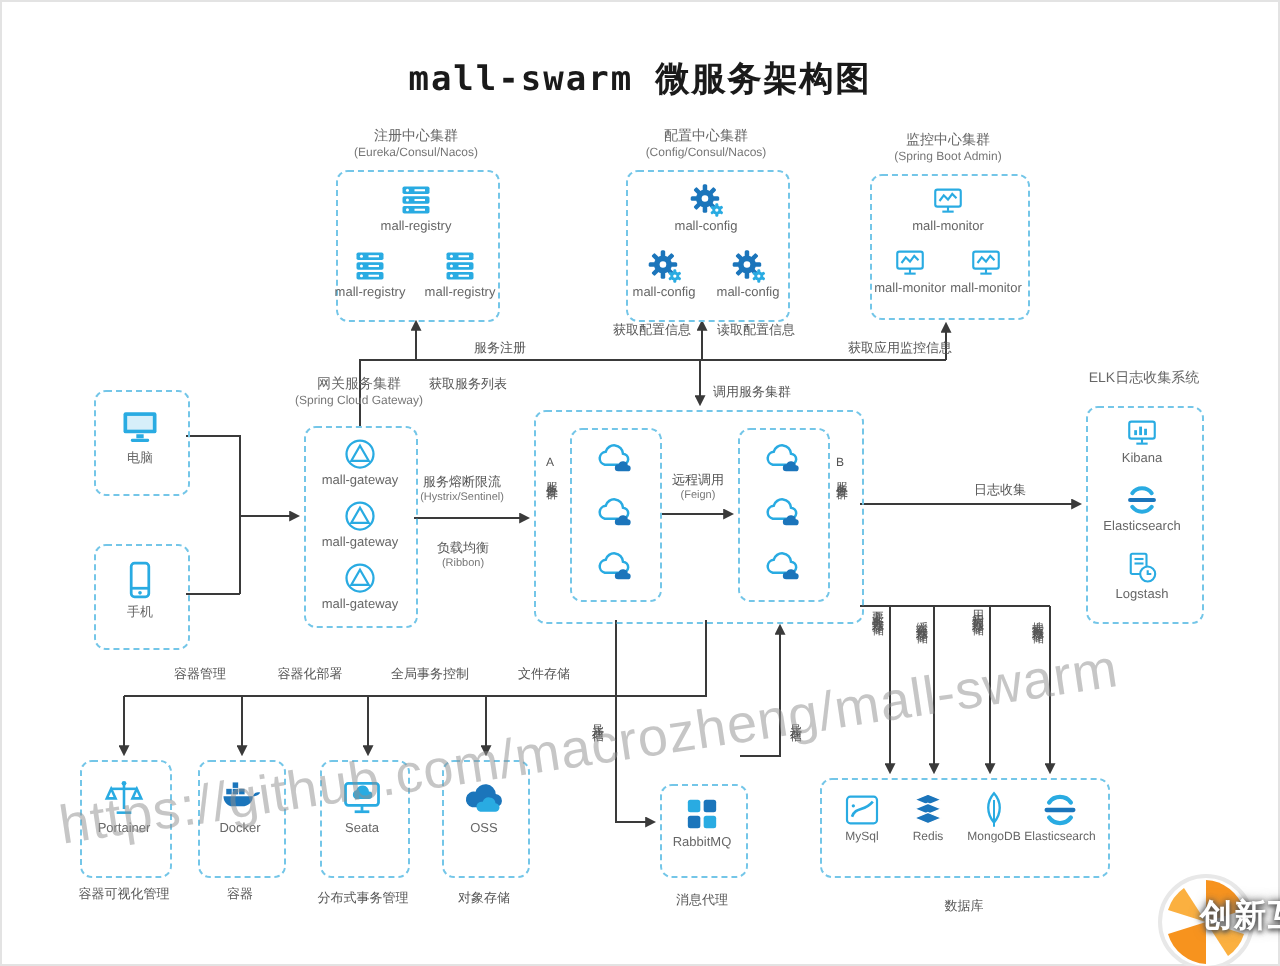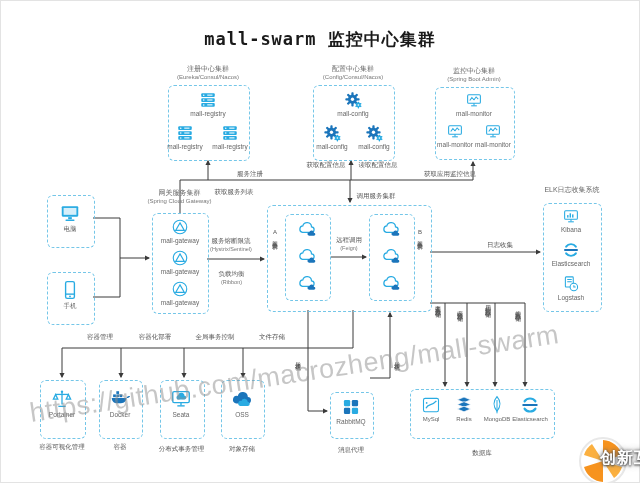--- a/index.html
+++ b/index.html
@@ -213,21 +213,21 @@
       <path d="M370,378 H390 V313" marker-end="url(#ah)"></path>
 
       <path d="M353,310 V348 H62"></path>
       <path d="M62,348 V377" marker-end="url(#ah)"></path>
       <path d="M121,348 V377" marker-end="url(#ah)"></path>
       <path d="M184,348 V377" marker-end="url(#ah)"></path>
       <path d="M243,348 V377" marker-end="url(#ah)"></path>
     </g>
   </svg>
 
-  <div class="title">mall-swarm 监控中心集群</div>
+  <div class="title">mall-swarm 微服务架构图</div>
 
   <div class="chead" style="left:148px;top:64px;width:120px">
     <div>注册中心集群</div>
     <div class="sub">(Eureka/Consul/Nacos)</div>
   </div>
   <div class="box" style="left:168px;top:85px;width:80px;height:74px"></div>
   <div class="node" style="left:186px;top:91px;width:44px">
     <svg class="ic" width="18" height="18">
         <use href="#i-server"></use>
       </svg>

